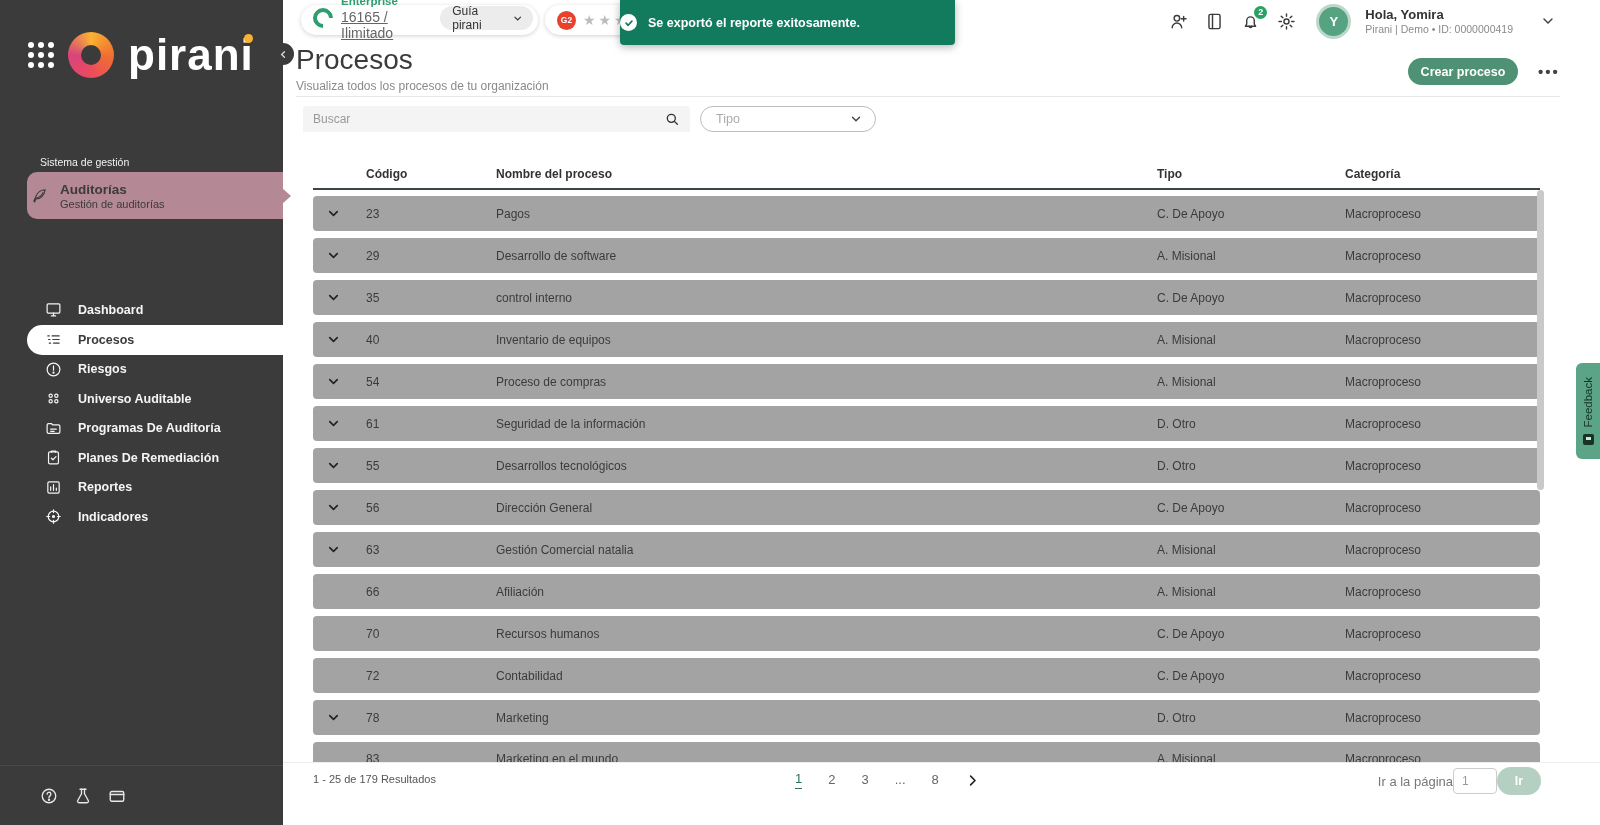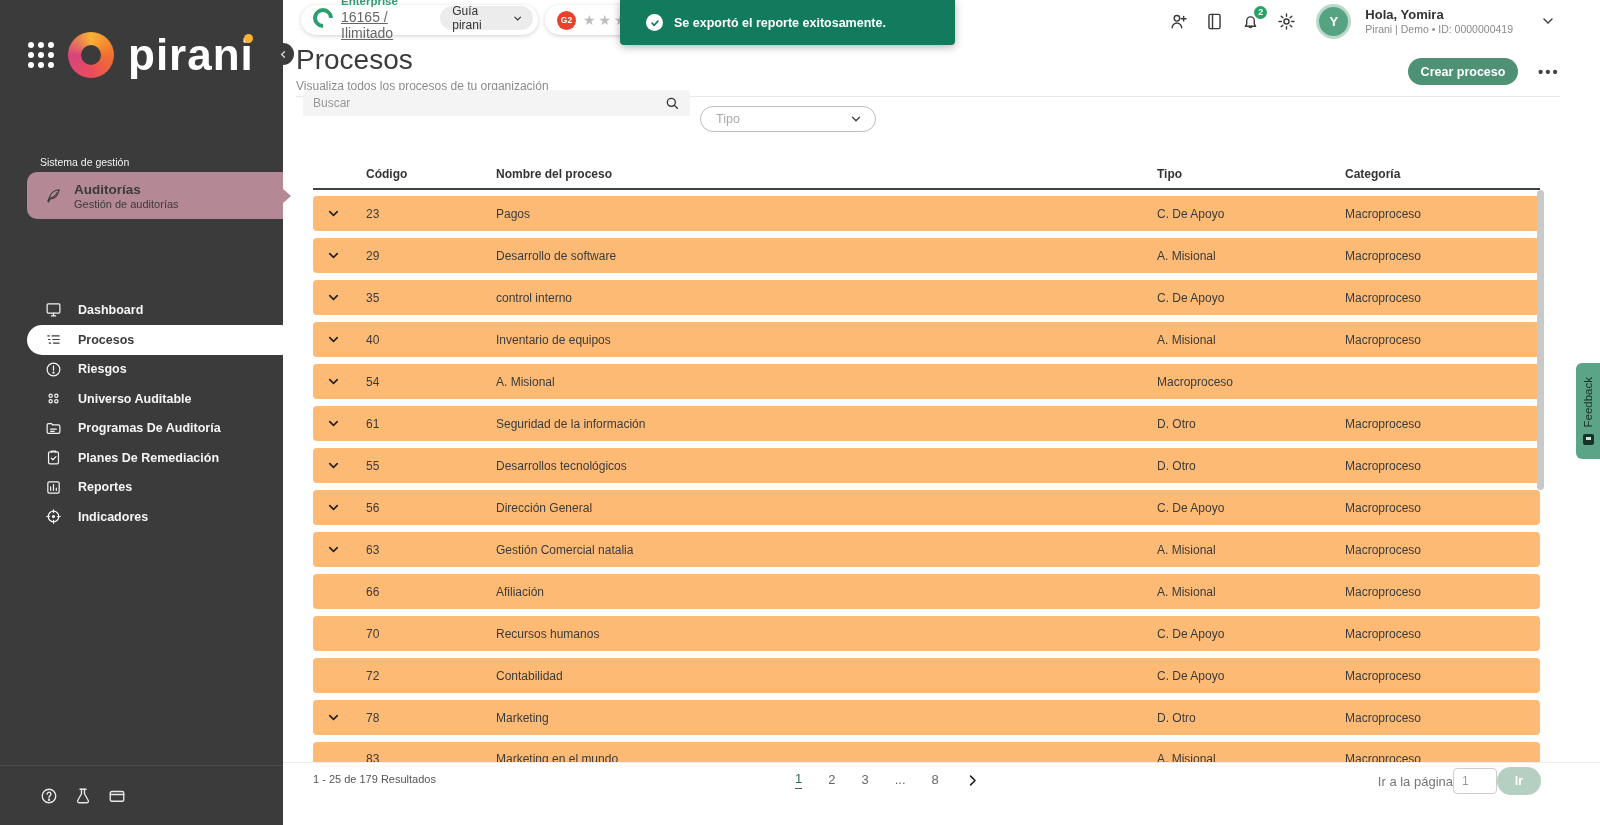--- a/index.html
+++ b/index.html
@@ -11,21 +11,21 @@
   .sidebar { position:absolute; left:0; top:0; width:283px; height:825px; background:#3b3b3b; z-index:3; }
   .logo-row { position:absolute; left:28px; top:32px; display:flex; align-items:center; gap:14px; }
   .dots-grid { display:grid; grid-template-columns:repeat(3,6px); grid-template-rows:repeat(3,6px); gap:4px; }
   .dots-grid i { width:6px; height:6px; border-radius:50%; background:#fff; }
   .donut { position:relative; width:46px; height:46px; border-radius:50%; background:conic-gradient(#f9b233,#f07030,#ec4b5e,#d8447c,#f9b233); }
   .donut::after { content:""; position:absolute; left:13px; top:13px; width:20px; height:20px; border-radius:50%; background:#3b3b3b; }
   .brand-text { position:relative; color:#fff; font-size:44px; font-weight:700; letter-spacing:1px; line-height:1; }
   .brand-dot { position:absolute; right:1px; top:1px; width:9px; height:9px; border-radius:50%; background:#f9b233; }
   .collapse-btn { position:absolute; left:274px; top:45px; width:18px; height:18px; border-radius:50%; background:#3b3b3b; color:#d8d8d8; display:flex; align-items:center; justify-content:center; z-index:5; box-shadow:0 0 0 2px #3b3b3b; }
   .system-label { position:absolute; left:40px; top:156px; color:#f2f2f2; font-size:10.5px; }
-  .module-pill { position:absolute; left:27px; top:172px; right:0; height:47px; background:#b48894; border-radius:10px 0 0 10px; display:flex; align-items:center; gap:12px; padding-left:18px; color:#3b3b3b; }
+  .module-pill { position:absolute; left:27px; top:172px; right:0; height:47px; background:#b48894; border-radius:10px 0 0 10px; display:flex; align-items:center; gap:12px; padding-left:4px; color:#3b3b3b; }
   .module-pill::after { content:""; position:absolute; right:-8px; top:50%; margin-top:-8px; border-left:9px solid #b48894; border-top:8px solid transparent; border-bottom:8px solid transparent; }
   .module-title { font-size:13.5px; font-weight:600; }
   .module-sub { font-size:11px; margin-top:1px; }
   .nav { position:absolute; left:0; top:295px; right:0; }
   .nav-item { position:relative; height:29.5px; display:flex; align-items:center; gap:16px; padding-left:45px; color:#f5f5f5; cursor:pointer; }
   .nav-item .nav-label { font-size:12.5px; font-weight:600; }
   .nav-item.active { background:#fff; border-radius:16px 0 0 16px; margin-left:27px; padding-left:18px; color:#3b3b3b; height:30px; }
   .nav-ico { width:17px; height:17px; }
   .sidebar-foot { position:absolute; left:0; right:0; bottom:0; height:60px; border-top:1px solid #4a4a4a; display:flex; align-items:center; gap:16px; padding-left:40px; color:#e8e8e8; }
   .sidebar-foot .nav-ico { width:18px; height:18px; }
@@ -34,54 +34,54 @@
   .topbar { position:absolute; left:283px; top:0; right:0; height:42px; background:#fff; }
   .pill { position:absolute; top:5px; height:30px; background:#fff; border-radius:16px; box-shadow:0 1px 4px rgba(0,0,0,.18); display:flex; align-items:center; }
   .plan-pill { left:18px; width:237px; padding:0 5px 4px 12px; gap:8px; }
   .g-logo { width:20px; height:20px; border-radius:50%; border:4px solid #2f9e6e; border-right-color:transparent; transform:rotate(45deg); flex:0 0 auto; }
   .plan-name { color:#2f9e6e; font-size:11.5px; font-weight:700; line-height:1.15; }
   .plan-usage { color:#666; font-size:14px; line-height:1.15;text-decoration:underline; }
   .guide-btn { margin-left:auto; height:24px; background:#ececec; border-radius:13px; display:flex; align-items:center; gap:8px; padding:0 10px 0 12px; color:#333; font-size:12px; cursor:pointer; }
   .g2-pill { left:262px; width:230px; padding:0 12px; gap:7px; }
   .g2-logo { width:19px; height:19px; border-radius:50%; background:#e8422d; color:#fff; font-size:8.5px; font-weight:700; display:flex; align-items:center; justify-content:center; }
   .stars { color:#bdbdbd; font-size:14px; letter-spacing:3px; }
-  .toast { position:absolute; left:337px; top:0; width:335px; height:45px; background:#127a5d; border-radius:0 0 4px 4px; box-shadow:0 2px 8px rgba(0,0,0,.3); display:flex; align-items:center; gap:11px; padding-left:26px; z-index:6; }
+  .toast { position:absolute; left:337px; top:0; width:335px; height:45px; background:#127a5d; border-radius:0 0 4px 4px; box-shadow:0 2px 8px rgba(0,0,0,.3); display:flex; align-items:center; gap:11px; z-index:6; }
   .toast-check { width:17px; height:17px; border-radius:50%; background:#fff; color:#127a5d; display:flex; align-items:center; justify-content:center; }
   .toast-msg { color:#fff; font-size:12.5px; font-weight:700; }
   .top-right { position:absolute; right:44px; top:0; height:42px; display:flex; align-items:center; gap:17px; color:#3b3b3b; }
   .top-ico { width:19px; height:19px; cursor:pointer; position:relative; color:#3b3b3b; }
   .bell-wrap { position:relative; }
   .badge { position:absolute; top:-6px; right:-7px; min-width:13px; height:13px; border-radius:7px; background:#27a263; color:#fff; font-size:9px; font-weight:700; display:flex; align-items:center; justify-content:center; padding:0 3px; }
   .avatar { width:29px; height:29px; border-radius:50%; background:#56a381; box-shadow:0 0 0 3px #bcd8ca; color:#fff; font-size:13px; font-weight:700; display:flex; align-items:center; justify-content:center; margin-left:6px; }
   .user-name { font-size:13px; font-weight:700; color:#333; line-height:1.2; }
   .user-org { font-size:10.5px; color:#8a8a8a; line-height:1.2; }
   .caret { width:16px; height:16px; color:#444; margin-left:10px; cursor:pointer; }
 
   
   .page-head { position:absolute; left:296px; top:44px; right:40px; }
   .page-title { font-size:28px; font-weight:500; color:#3b3b3b; }
   .page-sub { font-size:12px; color:#8a8a8a; margin-top:3px; }
   .btn-create { position:absolute; left:1408px; top:58px; width:110px; height:27px; border:none; border-radius:14px; background:#4e9174; color:#fff; font-size:12.5px; font-weight:700; font-family:inherit; cursor:pointer; }
   .more-dots { position:absolute; left:1538px; top:63px; color:#444; font-size:15px; font-weight:700; letter-spacing:2px; cursor:pointer; }
   .rule { position:absolute; left:296px; top:96px; width:1264px; height:1px; background:#e8e8e8; }
 
   
-  .search-box { position:absolute; left:303px; top:90px; width:387px; height:26px; background:#f4f4f4; border-radius:4px 4px 0 0; display:flex; align-items:center; }
+  .search-box { position:absolute; left:303px; top:106px; width:387px; height:26px; background:#f4f4f4; border-radius:4px 4px 0 0; display:flex; align-items:center; }
   .search-box input { flex:1; border:none; background:transparent; outline:none; font-family:inherit; font-size:12px; color:#444; padding:0 8px 0 10px; }
   .search-box input::placeholder { color:#999; }
   .search-ico { width:16px; height:16px; color:#333; margin-right:10px; cursor:pointer; }
   .type-select { position:absolute; left:700px; top:106px; width:176px; height:26px; border:1px solid #bdbdbd; border-radius:15px; background:#fff; display:flex; align-items:center; justify-content:space-between; padding:0 12px 0 15px; cursor:pointer; }
   .type-select .ph { color:#aaa; font-size:12.5px; }
   .type-select .chev { width:14px; height:14px; color:#444; }
 
   
   .tgrid { display:grid; grid-template-columns:53px 130px 661px 188px 1fr; align-items:center; }
   .thead { position:absolute; left:313px; top:160px; width:1227px; height:30px; border-bottom:2px solid #3d4543; font-size:12px; font-weight:700; color:#333; }
   .tbody { position:absolute; left:313px; top:196px; width:1227px; height:569px; overflow:hidden; }
-  .trow { height:35px; margin-bottom:7px; background:#fdba74; border-radius:4px; font-size:12px; color:#3b3b3b; cursor:pointer; }
+  .trow { height:35px; margin-bottom:7px; background:#a3a3a3; border-radius:4px; font-size:12px; color:#3b3b3b; cursor:pointer; }
   .trow.partial { height:27px; align-items:start; }
   .trow.partial > span { padding-top:10px; }
   .chev-cell { display:flex; justify-content:center; width:40px; }
   .row-chev { width:15px; height:15px; color:#222; cursor:pointer; }
 
   
   .scroll-thumb { position:absolute; left:1537px; top:190px; width:7px; height:300px; border-radius:4px; background:#c9c9c9; cursor:pointer; }
   .feedback-tab { position:absolute; right:0; top:363px; width:24px; height:96px; background:#5ba487; border-radius:6px 0 0 6px; display:flex; flex-direction:column; align-items:center; justify-content:center; gap:7px; cursor:pointer; z-index:4; }
   .feedback-text { writing-mode:vertical-rl; transform:rotate(180deg); color:#173227; font-size:11.5px; }
   .feedback-ico { width:11px; height:11px; border-radius:2px; background:#173227; position:relative; }
@@ -345,20 +345,21 @@
       <span>A. Misional</span>
       <span>Macroproceso</span>
     </div>
     <div class="trow tgrid">
       <span class="chev-cell">
         <svg class="row-chev" viewBox="0 0 24 24" fill="none" stroke="currentColor" stroke-width="2.6" stroke-linecap="round" stroke-linejoin="round">
           <path d="M6 9l6 6 6-6"></path>
         </svg>
       </span>
       <span>54</span>
+      <span>Proceso de compras</span>
       <span>A. Misional</span>
       <span>Macroproceso</span>
     </div>
     <div class="trow tgrid">
       <span class="chev-cell">
         <svg class="row-chev" viewBox="0 0 24 24" fill="none" stroke="currentColor" stroke-width="2.6" stroke-linecap="round" stroke-linejoin="round">
           <path d="M6 9l6 6 6-6"></path>
         </svg>
       </span>
       <span>61</span>

